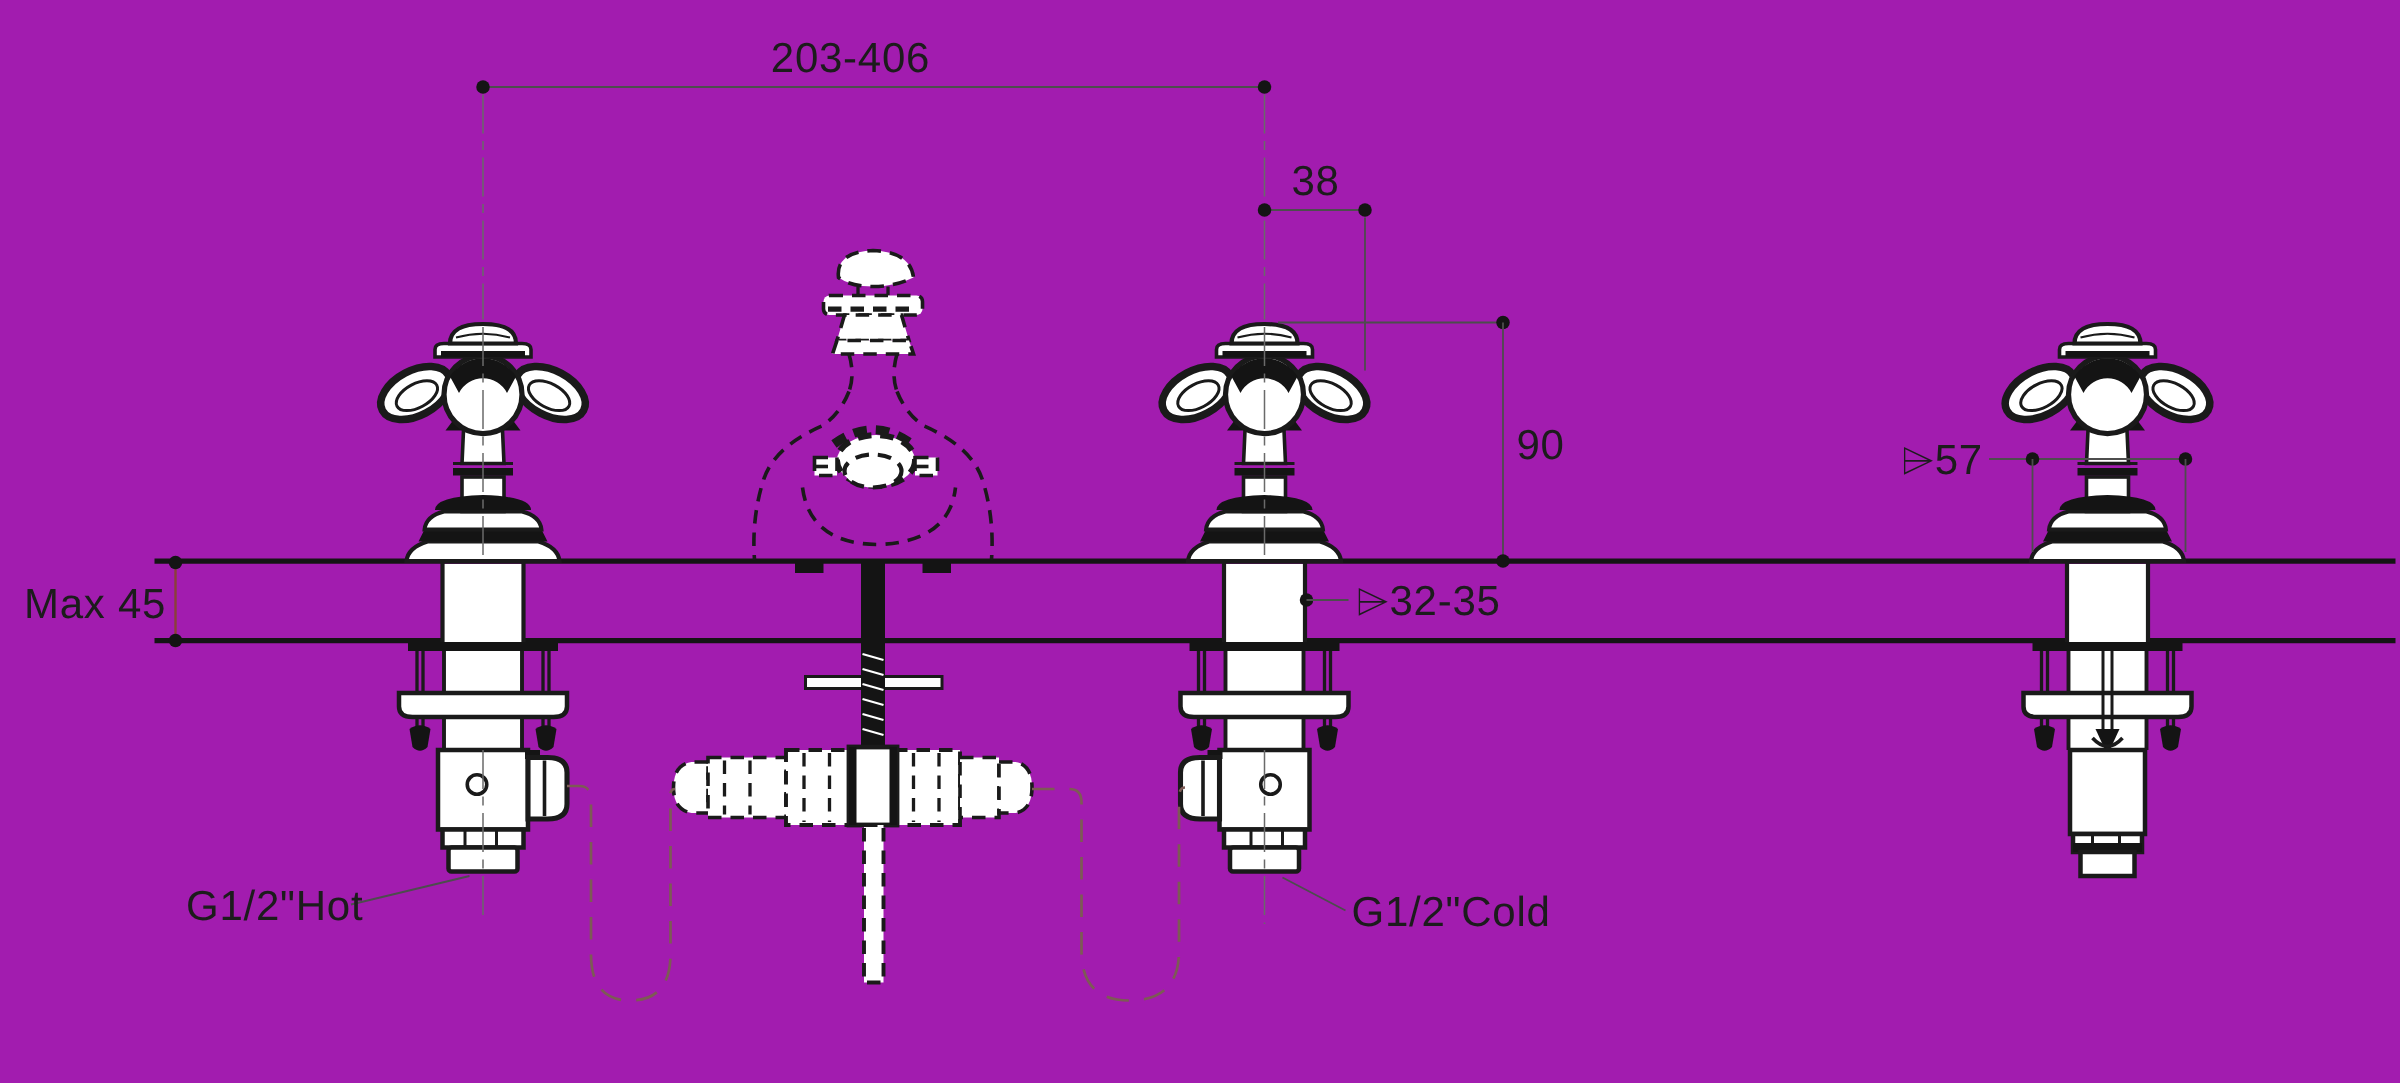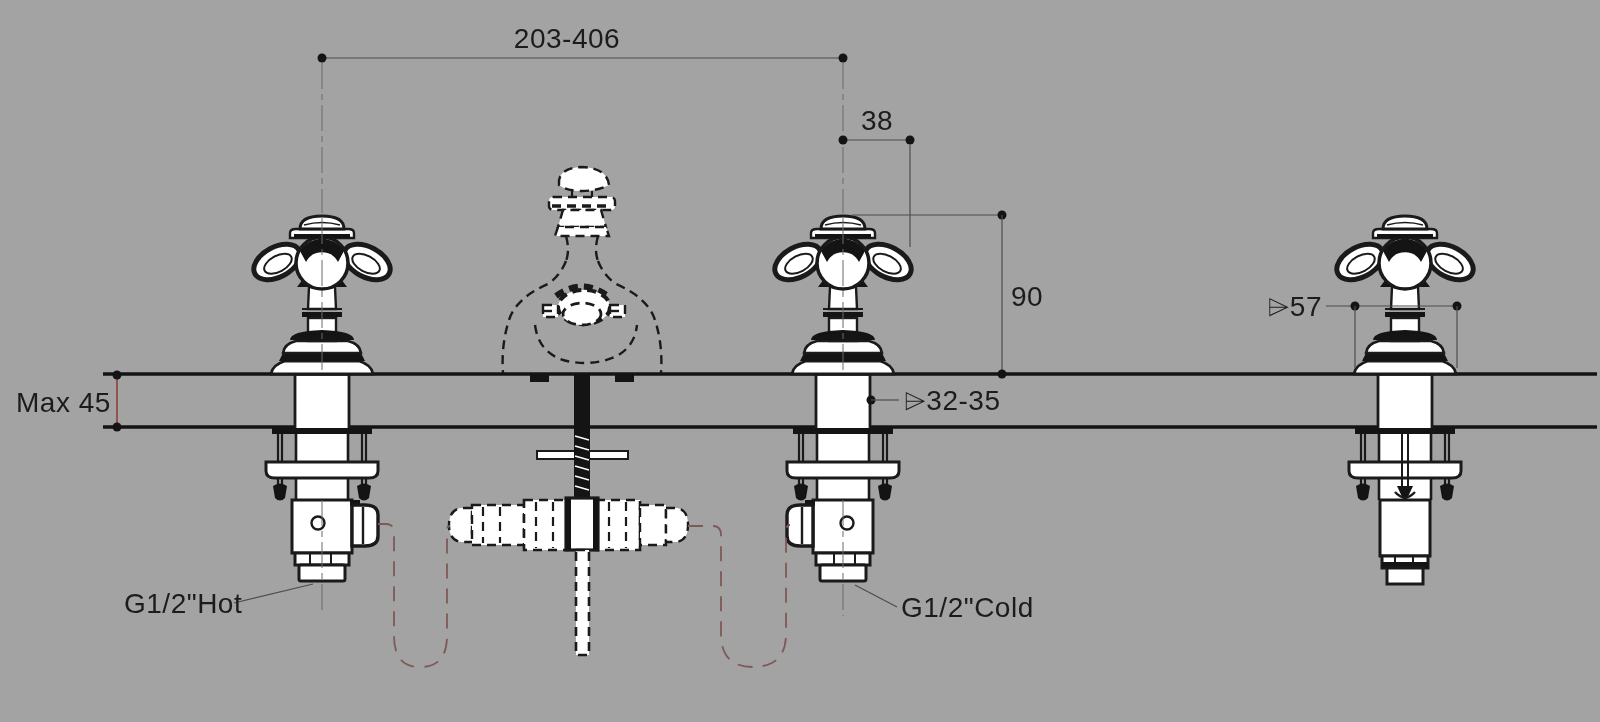--- a/index.html
+++ b/index.html
@@ -1,16 +1,16 @@
 <!DOCTYPE html>
 <html><head>
 <meta charset="utf-8">
 <style>
   html,body{margin:0;padding:0;background:#ffffff;}
-  .stage{position:relative;width:1600px;height:722px;background:#a3a3a3;overflow:hidden;}
+  .stage{position:relative;width:1600px;height:722px;background:#a21caf;overflow:hidden;}
   svg{display:block;}
   .dim-text{font-family:"Liberation Sans","DejaVu Sans",sans-serif;font-size:28px;fill:#1c1c1c;letter-spacing:.5px;}
   .outline{stroke:#1a1a1a;fill:#ffffff;}
   .inkfill{fill:#141414;stroke:none;}
   .thin{stroke:#4d4d4d;stroke-width:1.2;fill:none;}
   .cline{stroke:#6a6a6a;stroke-width:1;fill:none;stroke-dasharray:26 5 6 5;}
   .dash{stroke:#1a1a1a;fill:#ffffff;stroke-dasharray:9 6;}
   .dashline{stroke:#1a1a1a;fill:none;stroke-dasharray:9 6;}
 </style>
 </head>

